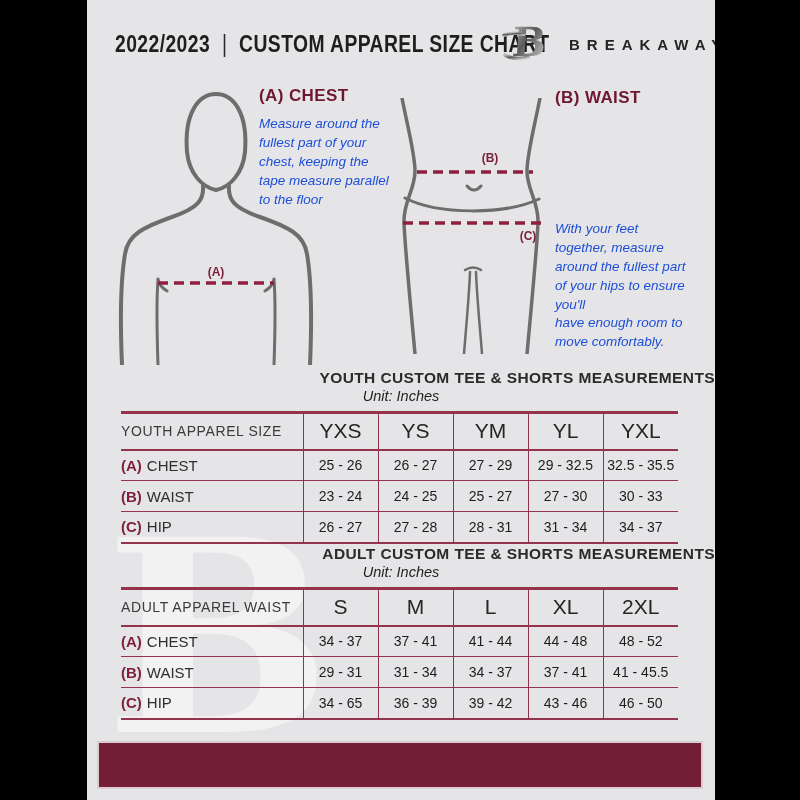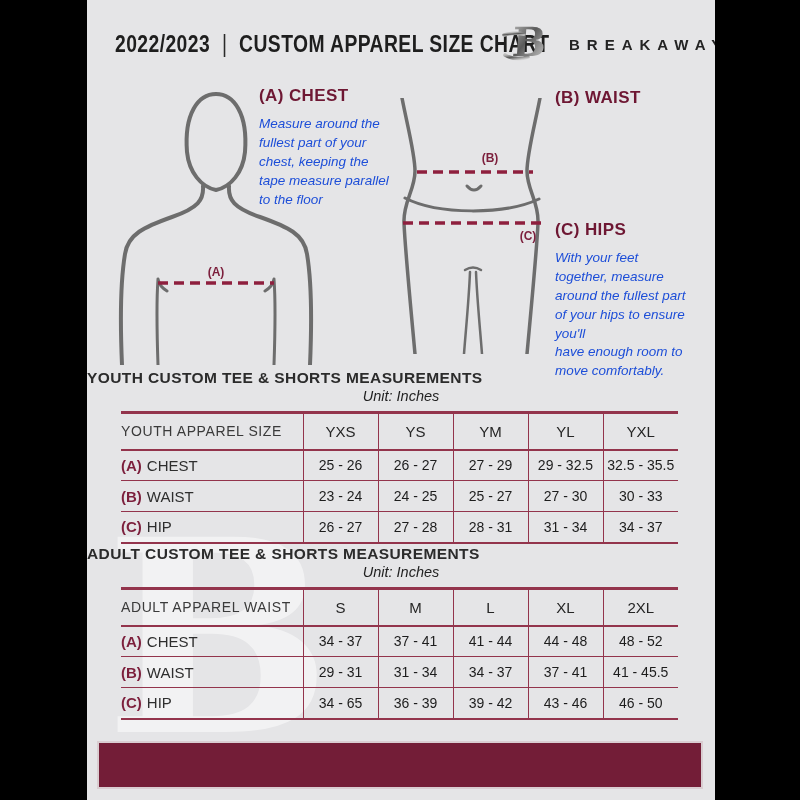--- a/index.html
+++ b/index.html
@@ -48,21 +48,21 @@
   .instr.chest { left: 172px; top: 86px; width: 152px; }
   .instr.waist { left: 468px; top: 88px; width: 158px; }
   .instr.hips  { left: 468px; top: 220px; width: 162px; }
 
   .fig { position: absolute; z-index: 1; }
   .fig.upper { left: 28px; top: 84px; }
   .fig.lower { left: 306px; top: 98px; }
 
   
   .section-title {
-    position: absolute; left: 0; width: 100%; text-align: left; z-index: 1;
+    position: absolute; left: 0; width: 100%; text-align: right; z-index: 1;
     font-size: 15.5px; font-weight: bold; letter-spacing: 0.4px; color: #2b2b2b;
   }
   .section-unit {
     position: absolute; left: 0; width: 100%; text-align: center; z-index: 1;
     font-size: 14.5px; font-style: italic; color: #1f1f1f;
   }
 
   
   table.size-table {
     position: absolute; left: 34px; z-index: 1;
@@ -73,21 +73,21 @@
   table.size-table col.val { width: 75px; }
   table.size-table thead tr { height: 37px; border-top: 3px solid #93344c; border-bottom: 2px solid #93344c; }
   table.size-table tbody tr { height: 31px; border-bottom: 1.5px solid #93344c; }
   table.size-table tbody tr:last-child { border-bottom: 2.5px solid #93344c; }
   table.size-table th, table.size-table td { font-weight: normal; padding: 0; }
   th.corner {
     text-align: left; padding-left: 14px; font-size: 14px; letter-spacing: 0.6px;
     color: #3a3a3a;
   }
   th.size-code {
-    text-align: center; font-size: 15px; font-weight: bold; color: #252525;
+    text-align: center; font-size: 21px; font-weight: bold; color: #252525;
     border-left: 1.5px solid #93344c;
   }
   td.row-label { text-align: left; padding-left: 14px; font-size: 15px; color: #2e2e2e; }
   td.row-label .pfx { font-weight: bold; color: #7c1f3c; margin-right: 5px; }
   td.cell-val {
     text-align: center; font-size: 14px; color: #1d1d1d;
     border-left: 1.5px solid #93344c;
   }
 
   
@@ -161,21 +161,20 @@
       <p>Measure around the
 fullest part of your
 chest, keeping the
 tape measure parallel
 to the floor</p>
     </div>
     <div class="instr waist">
       <h3>(B) WAIST</h3>
     </div>
     <div class="instr hips">
-      <h3>(C) HIPS</h3>
       <p>With your feet
 together, measure
 around the fullest part
 of your hips to ensure
 you'll
 have enough room to
 move comfortably.</p>
     </div>
 
     <div class="section-title" style="top: 369px;">YOUTH CUSTOM TEE &amp; SHORTS MEASUREMENTS</div>

